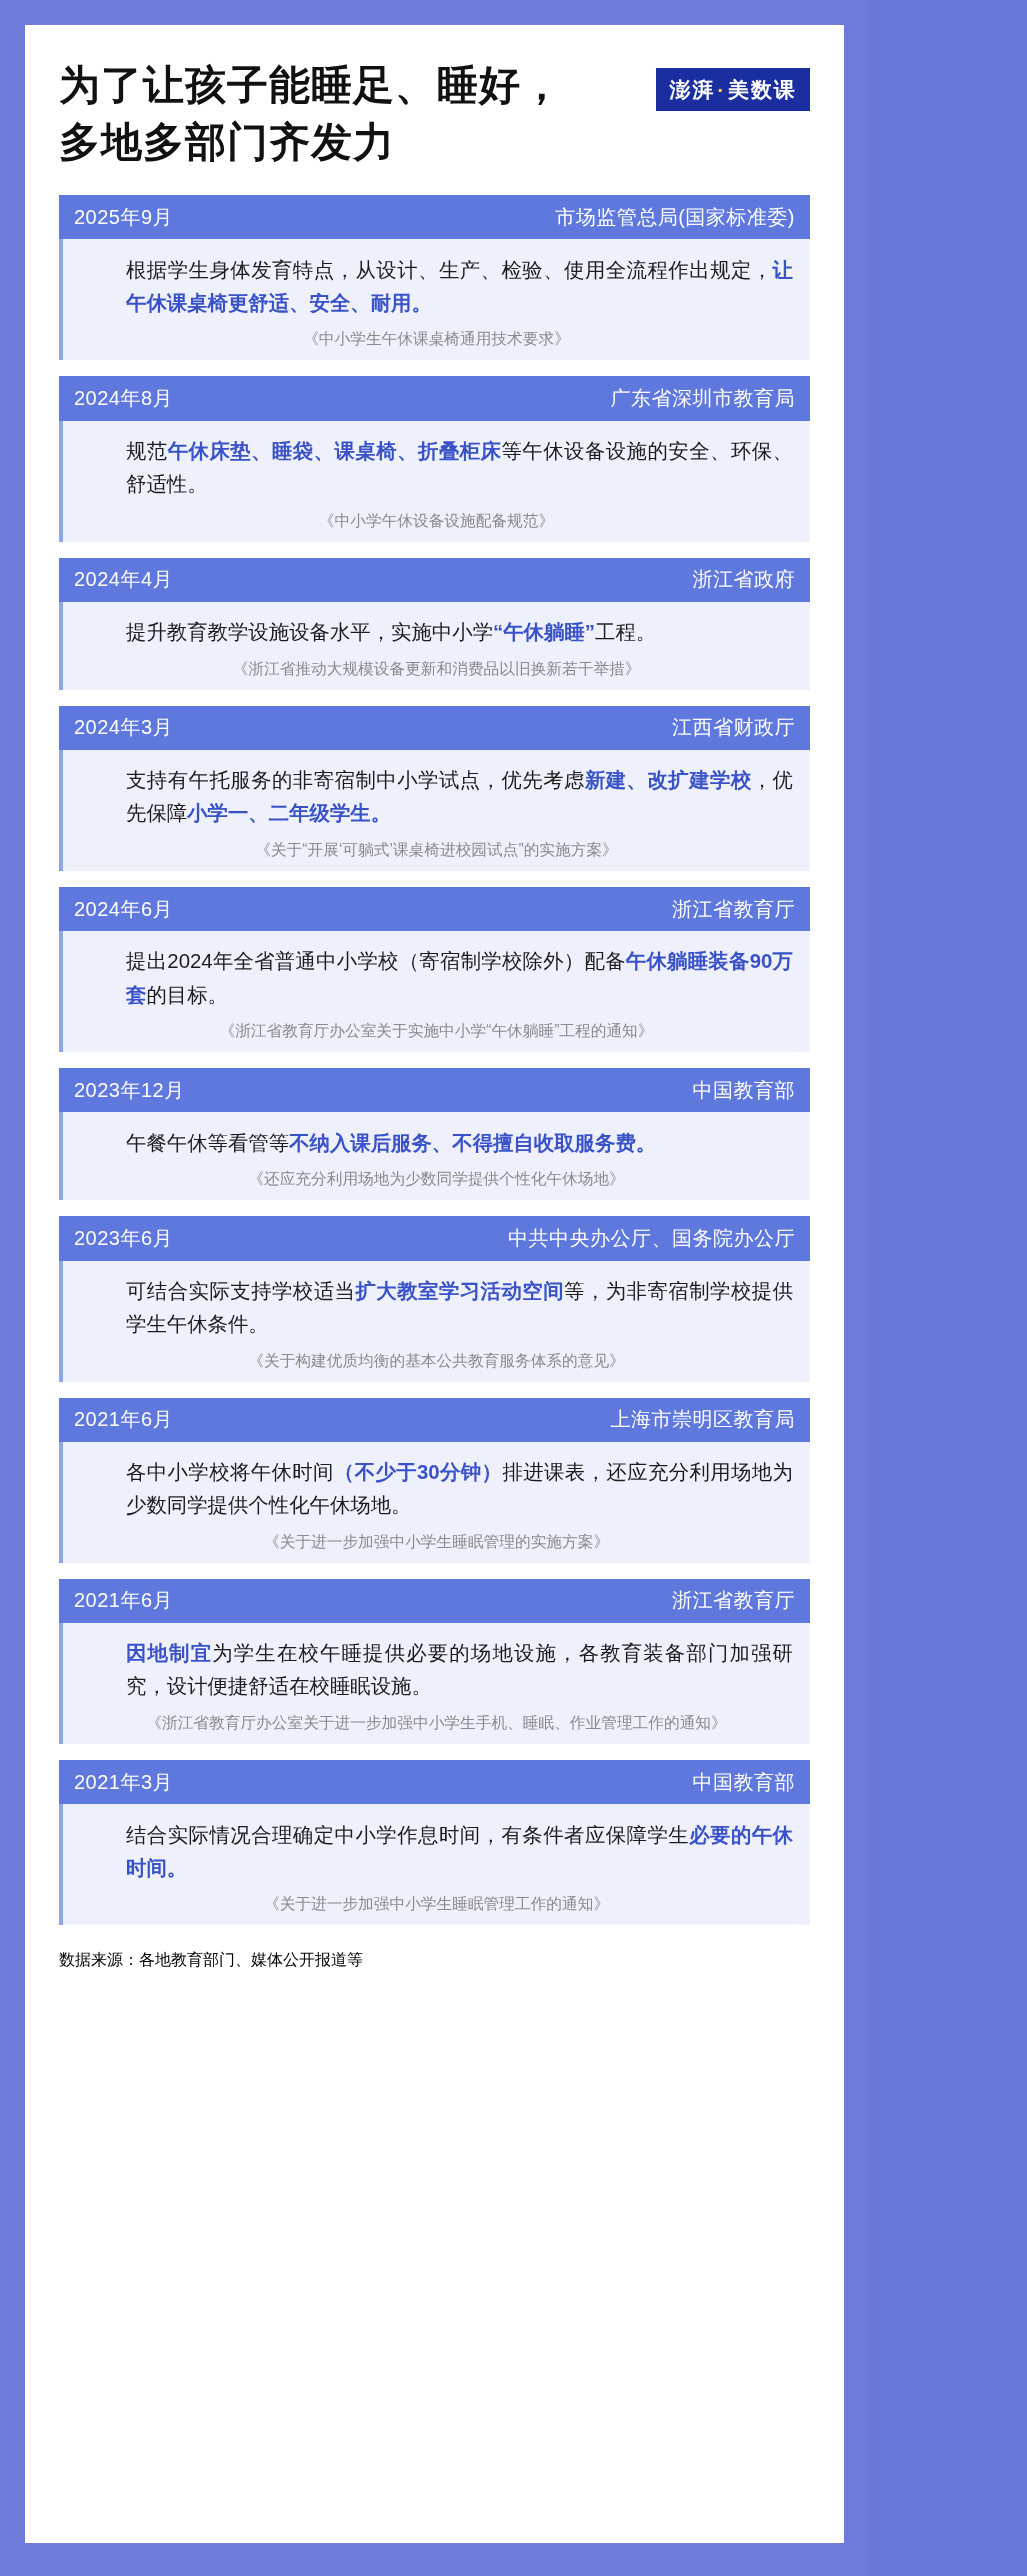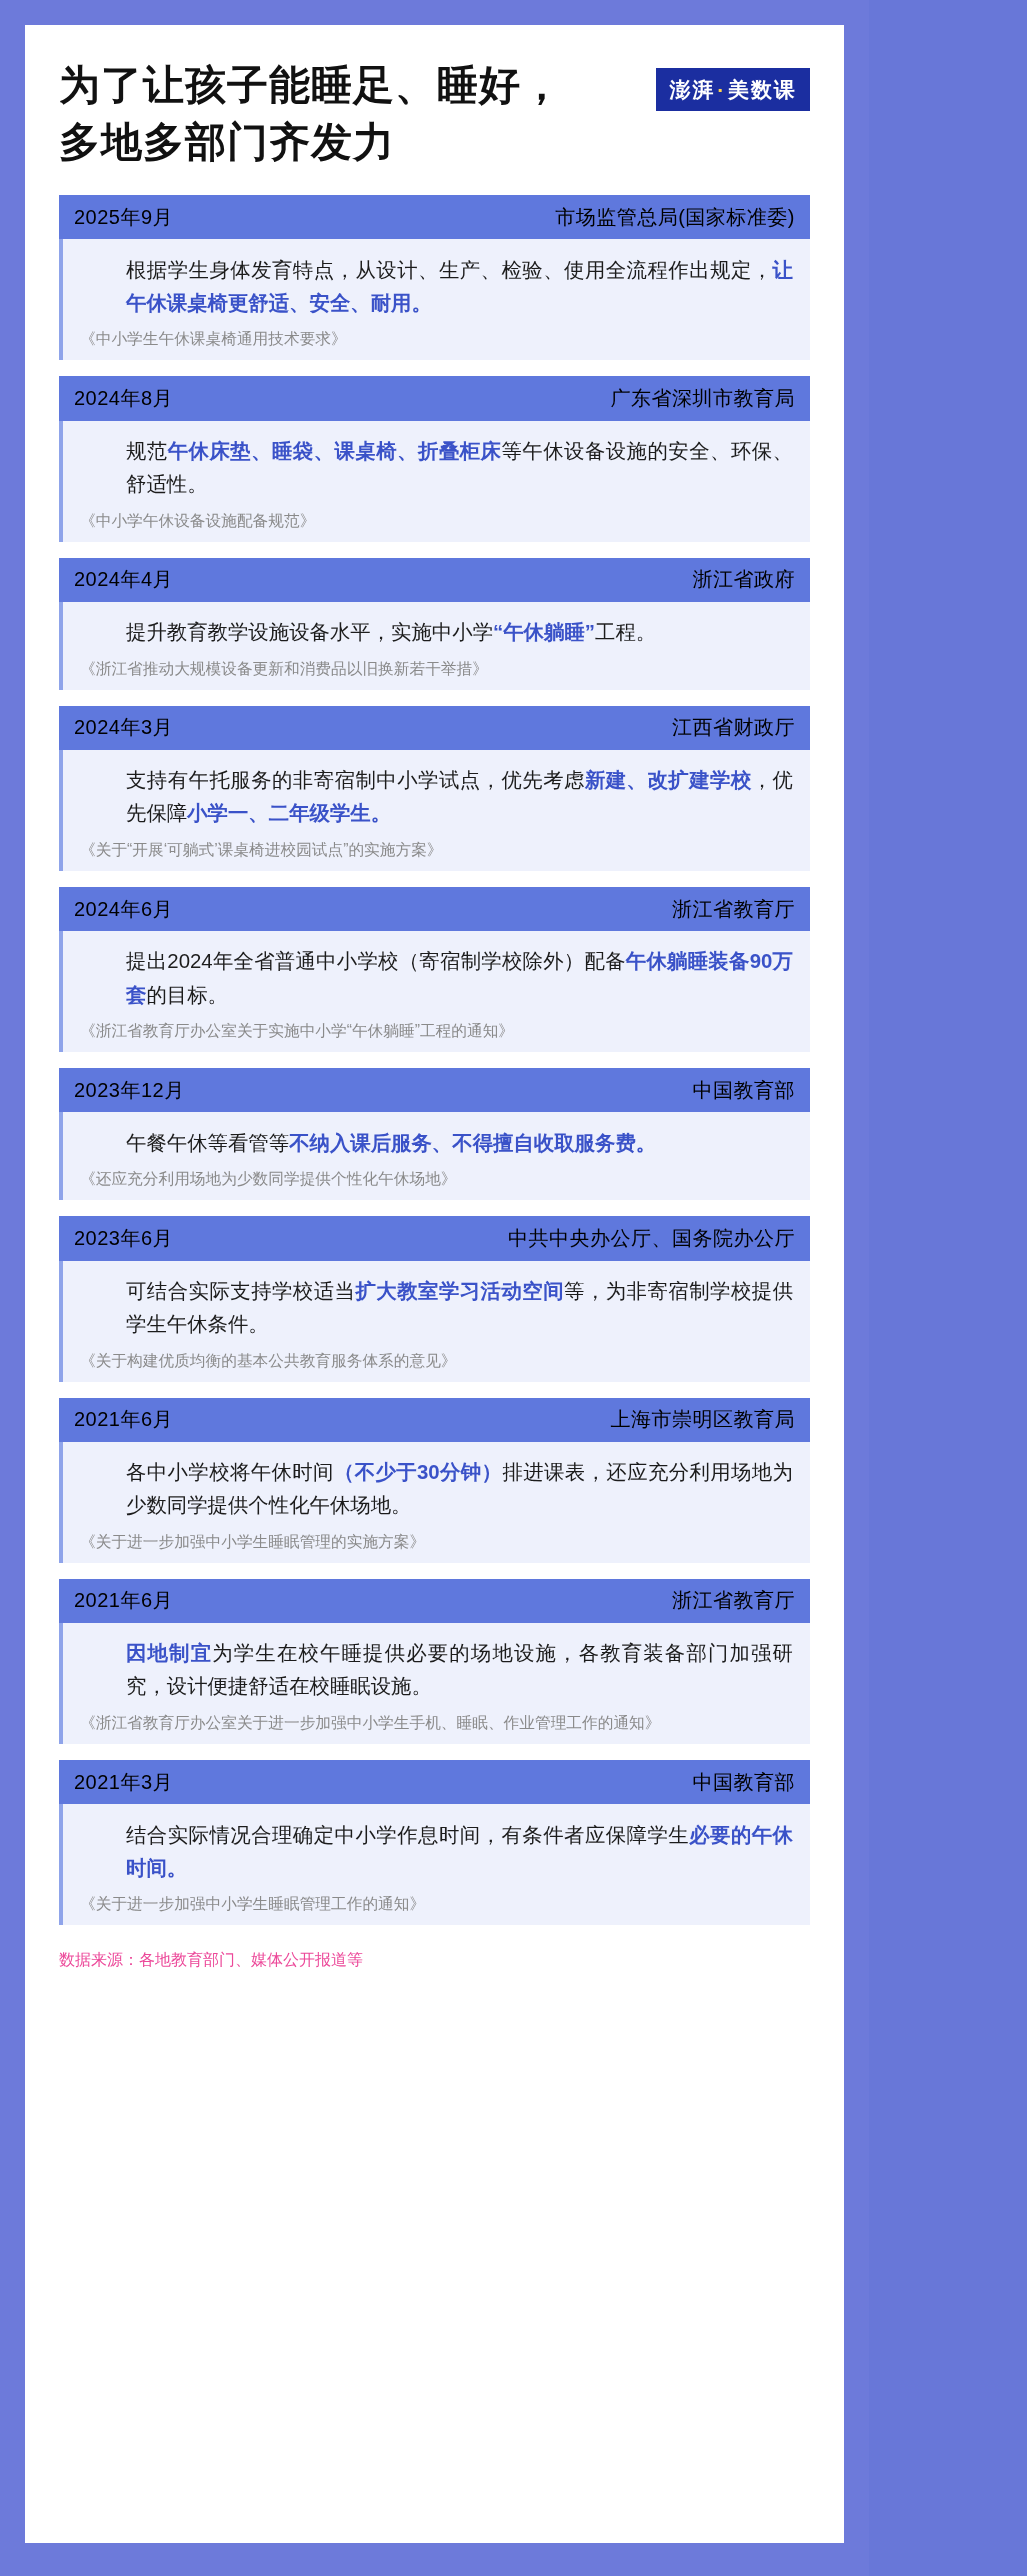--- a/index.html
+++ b/index.html
@@ -60,21 +60,21 @@
   }
   .cards {
     display: block;
   }
   .card {
     margin-bottom: 16px;
     position: relative;
   }
   .card-head {
     background: #5f78dd;
-    color: #000000;
+    color: #ffffff;
     display: flex;
     align-items: center;
     justify-content: space-between;
     padding: 8.6px 15px 8.6px 15px;
     font-size: 20px;
     letter-spacing: 0.5px;
   }
   .card-date {
     font-size: 20px;
   }
@@ -93,29 +93,29 @@
     color: #1c1c1c;
     text-align: justify;
     margin-left: 46px;
   }
   .card-text .hl {
     color: #3a52c8;
     font-weight: bold;
   }
   .card-src {
     margin-top: 7.6px;
-    text-align: left;
+    text-align: center;
     font-size: 15.7px;
     color: #8a8a8a;
     line-height: 1.5;
   }
   .footer {
     margin-top: 25px;
     font-size: 16px;
-    color: #ec4899;
+    color: #000000;
   }
 </style>
 </head>
 <body>
 
 <div class="page">
   <div class="sheet">
 
     <div class="header">
       <div class="title">为了让孩子能睡足、睡好，

